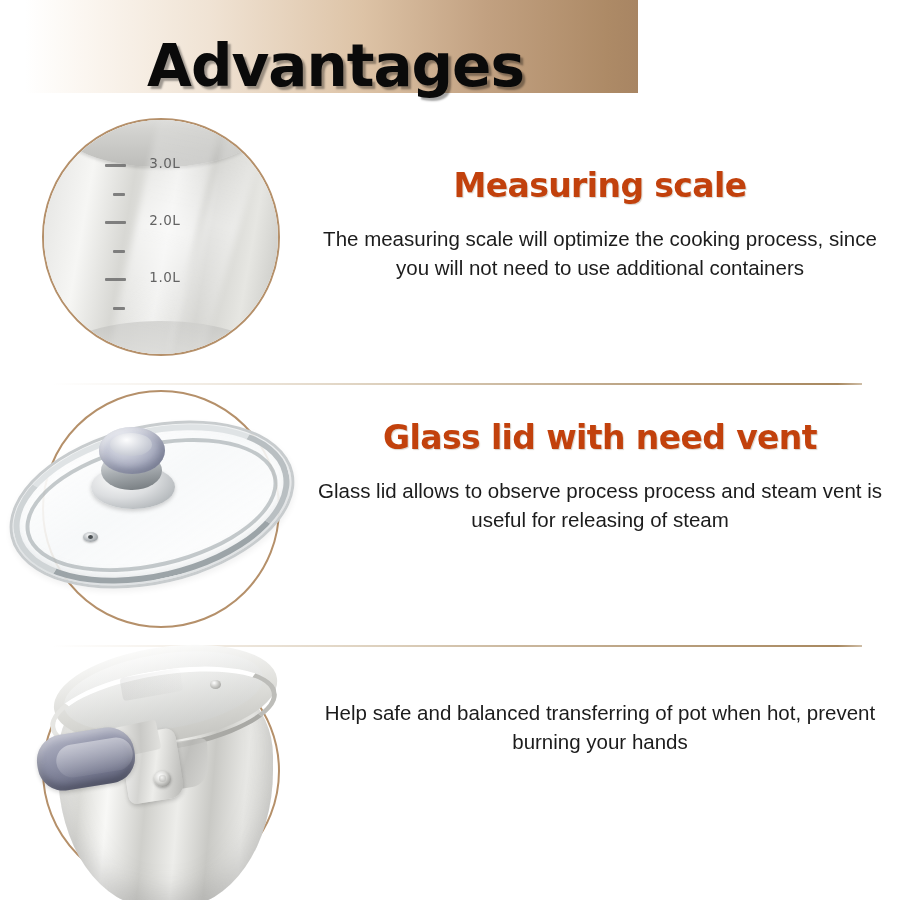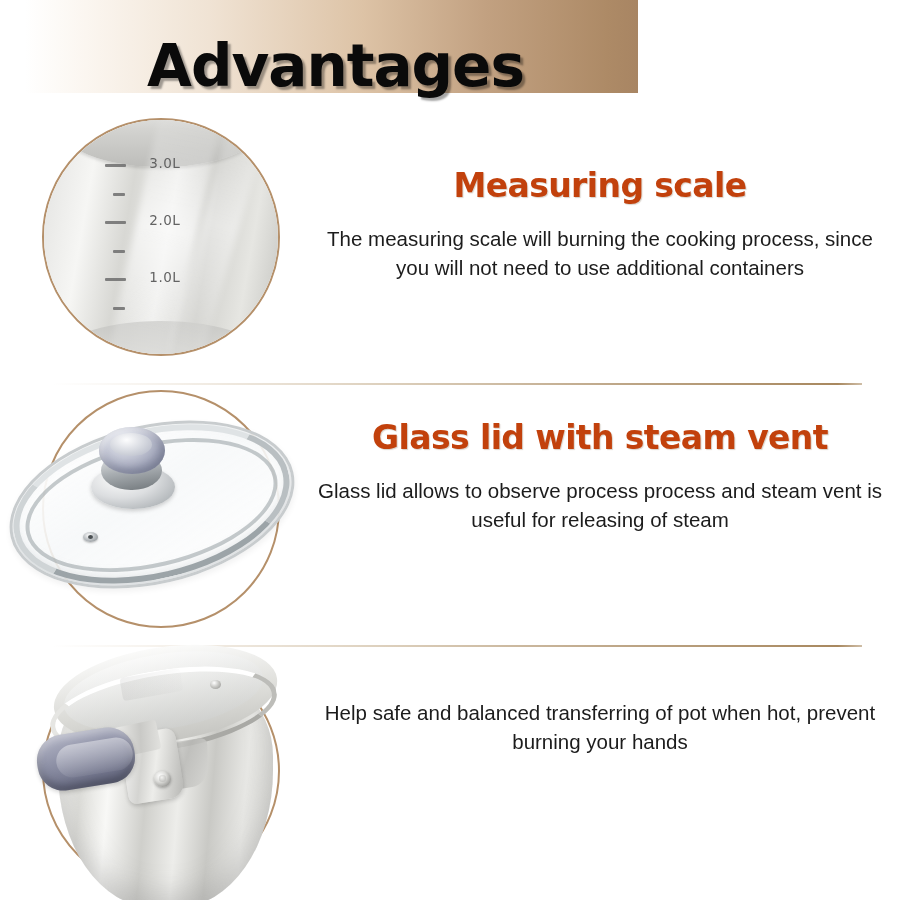--- a/index.html
+++ b/index.html
@@ -482,21 +482,21 @@
         <div class="tick major" style="top:67.5%"></div>
         <div class="scale-label" style="top:67.5%">1.0L</div>
 
         <div class="tick minor" style="top:80%"></div>
       </div>
     </div>
   </div>
 
   <div class="text-col">
     <h2 class="feature-title">Measuring scale</h2>
-    <p class="feature-body">The measuring scale will burning the cooking process, since you will not need to use additional containers</p>
+    <p class="feature-body">The measuring scale will optimize the cooking process, since you will not need to use additional containers</p>
   </div>
 </div>
 
 <div class="divider divider-1"></div>
 
 <div class="section sec-2">
 
   <div class="thumb thumb-open">
     <div class="thumb-clip">
       <div class="lid-wrap">
@@ -506,21 +506,21 @@
         <div class="knob-base"></div>
         <div class="knob-collar"></div>
         <div class="knob-top"></div>
         <div class="knob-dish"></div>
         <div class="steam-vent"></div>
       </div>
     </div>
   </div>
 
   <div class="text-col">
-    <h2 class="feature-title">Glass lid with steam vent</h2>
+    <h2 class="feature-title">Glass lid with need vent</h2>
     <p class="feature-body">Glass lid allows to observe process process and steam vent is useful for releasing of steam</p>
   </div>
 </div>
 
 <div class="divider divider-2"></div>
 
 <div class="section sec-3">
 
   <div class="thumb thumb-open">
     <div class="thumb-clip">

